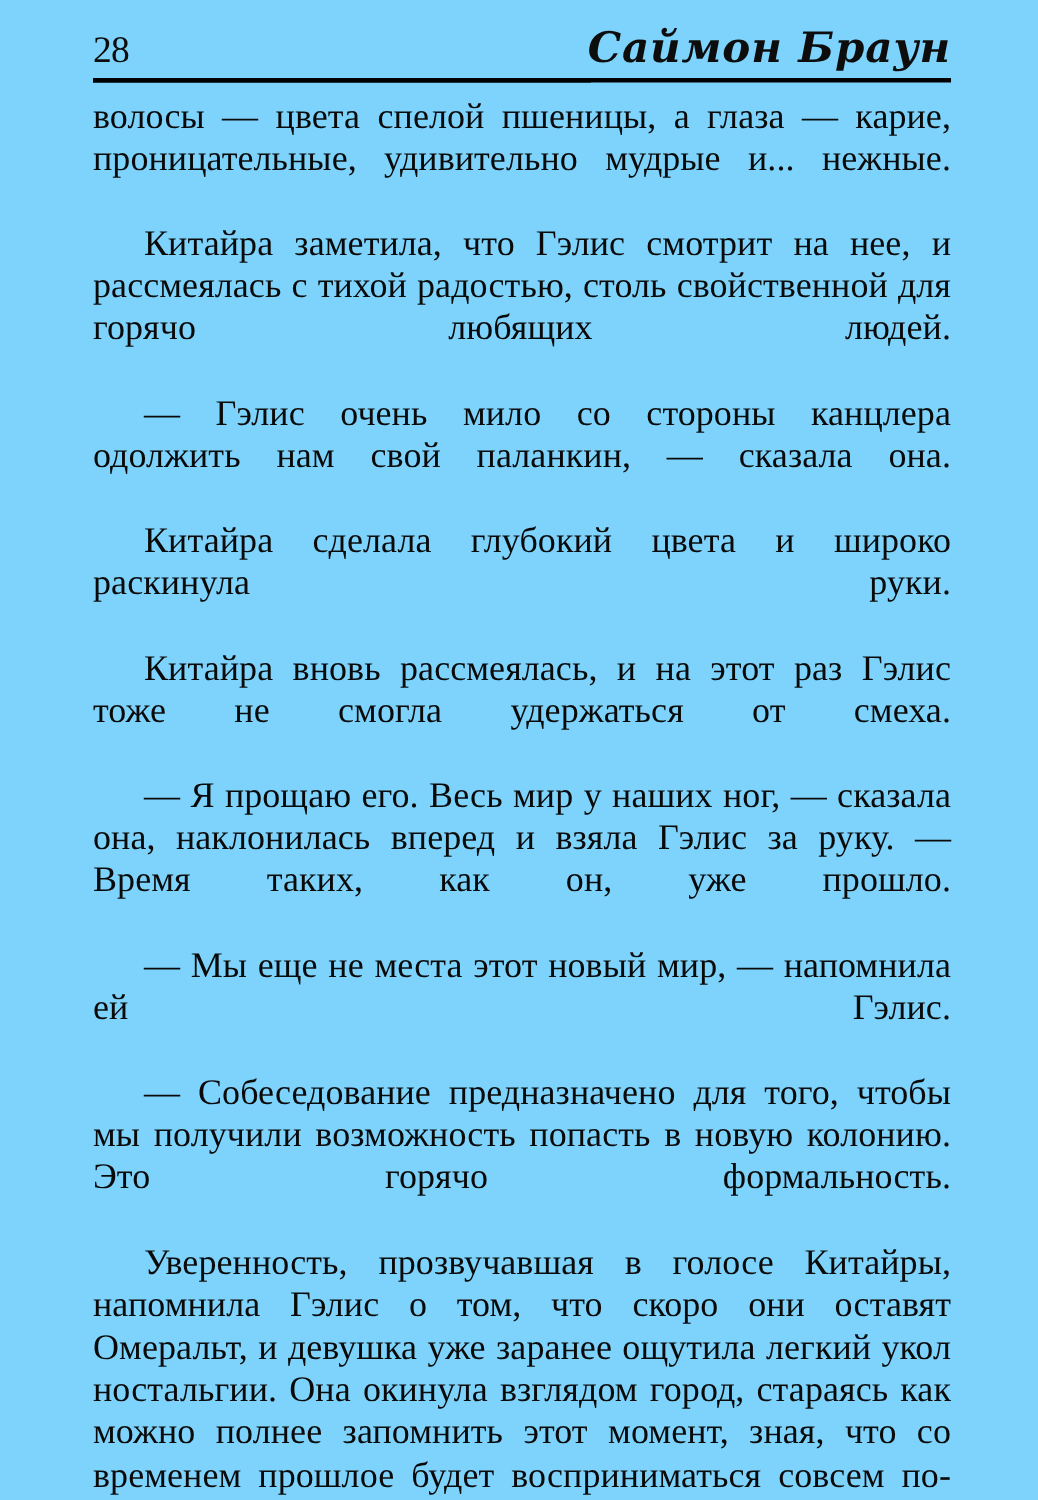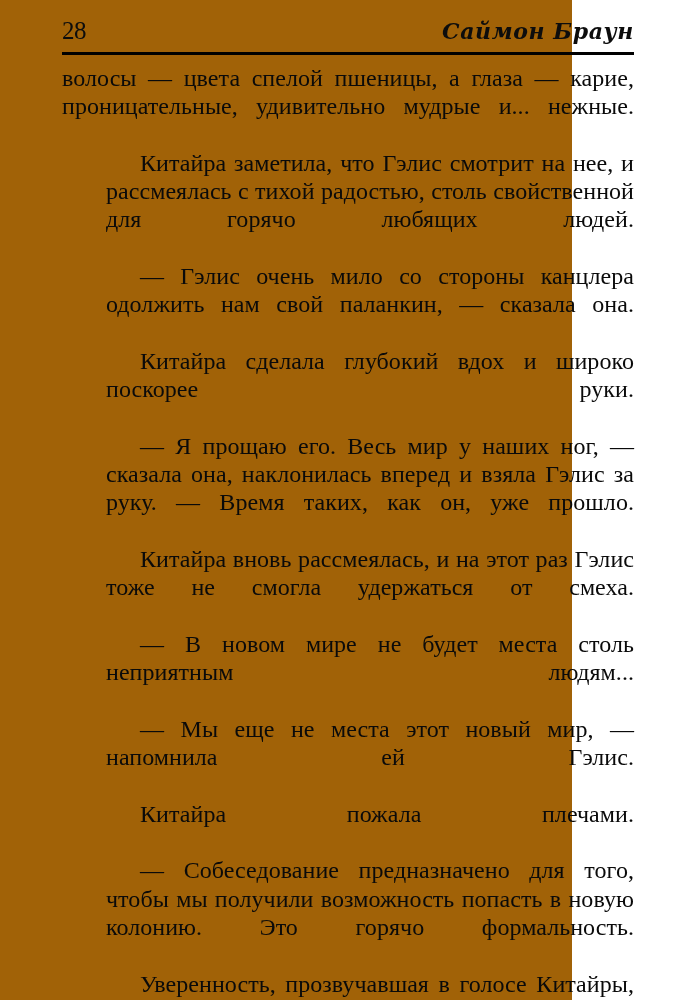--- a/index.html
+++ b/index.html
@@ -11,23 +11,23 @@
     width: 692px;
     height: 1000px;
     overflow: hidden;
     font-family: "Liberation Serif", "DejaVu Serif", serif;
     color: #000000;
     -webkit-font-smoothing: none;
   }
 
   .page {
     position: relative;
-    width: 572px;
+    width: 692px;
     height: 1000px;
-    background: #a16207;
+    background: #7dd3fc;
     box-sizing: border-box;
   }
 
   
   .header {
     position: absolute;
     left: 62px;
     top: 18px;
     width: 572px;
     height: 34px;
@@ -37,21 +37,21 @@
   }
   .folio {
     font-family: "Liberation Serif", "DejaVu Serif", serif;
     font-size: 25px;
     line-height: 1;
     letter-spacing: -0.5px;
     color: #0d0d0d;
   }
   .runhead-author {
     font-family: "DejaVu Serif", "Liberation Serif", serif;
-    font-size: 22px;
+    font-size: 28px;
     font-style: italic;
     font-weight: 700;
     line-height: 1;
     letter-spacing: 0.6px;
     color: #0d0d0d;
   }
   .header-rule {
     position: absolute;
     left: 62px;
     top: 52px;
@@ -82,21 +82,20 @@
     line-height: 28.3px;
     text-align: justify;
     text-justify: inter-word;
     word-spacing: 0.2px;
     letter-spacing: 0.05px;
     color: #0a0a0a;
     hyphens: manual;
   }
   .para.indent {
     text-indent: 34px;
-    margin-left: 44px;
   }
   
   .para::after {
     content: "";
     display: inline-block;
     width: 100%;
   }
 </style>
 </head>
 <body>
@@ -106,24 +105,22 @@
   <div class="header">
     <span class="folio">28</span>
     <span class="runhead-author">Саймон Браун</span>
   </div>
   <div class="header-rule"></div>
 
   <div class="textblock">
     <p class="para">волосы — цвета спелой пшеницы, а глаза — карие, проницательные, удивительно мудрые и... нежные.</p>
     <p class="para indent">Китайра заметила, что Гэлис смотрит на нее, и рассмеялась с тихой радостью, столь свойственной для горячо любящих людей.</p>
     <p class="para indent">— Гэлис очень мило со стороны канцлера одолжить нам свой паланкин, — сказала она.</p>
-    <p class="para indent">Китайра сделала глубокий вдох и широко поскорее руки.</p>
+    <p class="para indent">Китайра сделала глубокий цвета и широко раскинула руки.</p>
+    <p class="para indent">Китайра вновь рассмеялась, и на этот раз Гэлис тоже не смогла удержаться от смеха.</p>
     <p class="para indent">— Я прощаю его. Весь мир у наших ног, — сказала она, наклонилась вперед и взяла Гэлис за руку. — Время таких, как он, уже прошло.</p>
-    <p class="para indent">Китайра вновь рассмеялась, и на этот раз Гэлис тоже не смогла удержаться от смеха.</p>
-    <p class="para indent">— В новом мире не будет места столь неприятным людям...</p>
     <p class="para indent">— Мы еще не места этот новый мир, — напомнила ей Гэлис.</p>
-    <p class="para indent">Китайра пожала плечами.</p>
     <p class="para indent">— Собеседование предназначено для того, чтобы мы получили возможность попасть в новую колонию. Это горячо формальность.</p>
     <p class="para indent">Уверенность, прозвучавшая в голосе Китайры, напомнила Гэлис о том, что скоро они оставят Омеральт, и девушка уже заранее ощутила легкий укол ностальгии. Она окинула взглядом город, стараясь как можно полнее запомнить этот момент, зная, что со временем прошлое будет восприниматься совсем по-другому.</p>
 
   </div>
 
 </div>
 
 </body></html>

